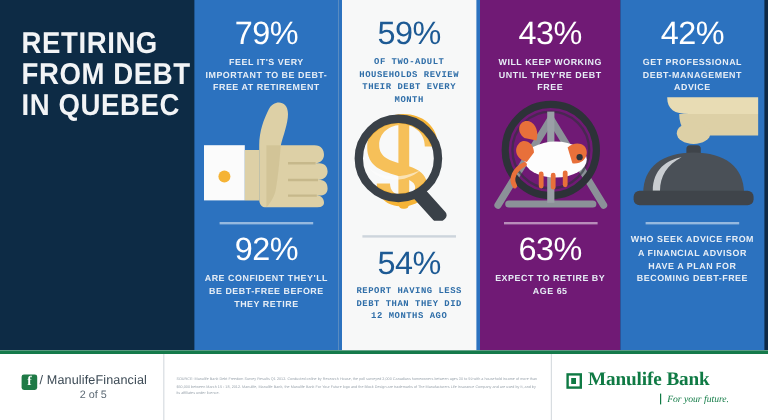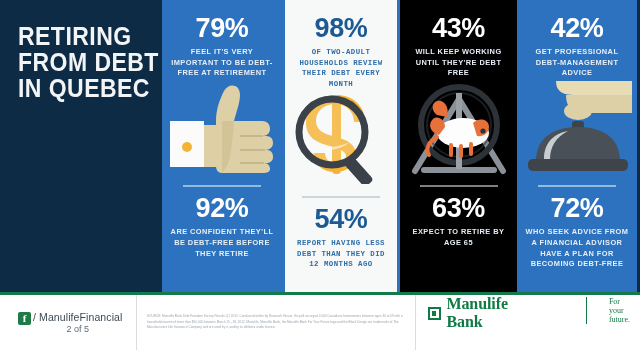--- a/index.html
+++ b/index.html
@@ -41,32 +41,32 @@
   .col{
     height:292px;
     box-sizing:border-box;
     display:flex;flex-direction:column;
     align-items:center;
     position:relative;
     overflow:hidden;
   }
   .col-1{flex:0 0 120px;background:#2c72bf;}
   .col-2{flex:0 0 118px;background:#f7f8f8;border-left:3px solid #2c72bf;border-right:3px solid #2c72bf;}
-  .col-3{flex:0 0 117px;background:#000000;}
+  .col-3{flex:0 0 117px;background:#701a75;}
   .col-4{flex:0 0 120px;background:#2c72bf;}
 
   .stat{
     width:100%;
     box-sizing:border-box;
     padding:0 7px;
     text-align:center;
   }
   .stat-top{padding-top:15px;}
   .pct{
-    font-size:27px;font-weight:bold;line-height:1;
+    font-size:27px;font-weight:normal;line-height:1;
     letter-spacing:-0.4px;
     margin-bottom:5px;
   }
   .cap{
     font-size:7.4px;font-weight:bold;
     line-height:1.45;
     letter-spacing:0.45px;
   }
   .on-blue .pct{color:#ffffff;}
   .on-blue .cap{color:#e7eef6;}
@@ -123,44 +123,44 @@
     border-left:1px solid #d8dde1;
     align-self:stretch;
     display:flex;align-items:center;
   }
   .source-text{
     font-size:3.1px;line-height:1.85;color:#9aa4ad;
     letter-spacing:0.02px;
   }
   .brand-block{
     flex:0 0 158px;
-    display:flex;align-items:flex-start;
+    display:flex;flex-direction:column;align-items:flex-start;
     padding-left:12px;
     border-left:1px solid #d8dde1;
     align-self:stretch;justify-content:center;
   }
   .brand-row{display:flex;align-items:center;}
   .brand-mark{
     width:13px;height:13px;border:2px solid #0f7a44;
     box-sizing:border-box;position:relative;flex:0 0 13px;
   }
   .brand-mark:before{
     content:"";position:absolute;left:2px;top:2px;
     width:4px;height:5px;background:#0f7a44;
   }
   .brand-name{
     font-family:"Liberation Serif", serif;
     font-size:16px;font-weight:bold;color:#0f7a44;
     margin-left:5px;letter-spacing:-0.1px;
   }
   .brand-tag{
     font-family:"Liberation Serif", serif;
-    font-size:8px;color:#0f7a44;
+    font-size:8px;color:#0f7a44;font-style:italic;
     margin-top:2px;margin-left:78px;
-    border-left:1px solid #0f7a44;padding-left:22px;
+    border-left:1px solid #0f7a44;padding-left:5px;
   }
   svg{display:block;}
 </style>
 </head>
 <body>
 
 <div class="infographic">
 
   <div class="board">
 
@@ -192,21 +192,21 @@
       </div>
       <div class="stat stat-bottom">
         <div class="sep-line"></div>
         <div class="pct">92%</div>
         <div class="cap">ARE CONFIDENT THEY'LL BE DEBT-FREE BEFORE THEY RETIRE</div>
       </div>
     </div>
 
     <div class="col col-2 on-white">
       <div class="stat stat-top">
-        <div class="pct">98%</div>
+        <div class="pct">59%</div>
         <div class="cap">OF TWO-ADULT HOUSEHOLDS REVIEW THEIR DEBT EVERY MONTH</div>
       </div>
       <div class="icon-wrap">
         <svg width="98" height="92" viewBox="0 0 98 92" aria-hidden="true">
           <g fill="#f5b335">
             <rect x="40" y="8" width="9" height="74" rx="4"></rect>
             <path d="M62 30 C62 18 52 12 44 12 C32 12 24 19 24 29 C24 39 33 42 44 45
                      C55 48 64 52 64 63 C64 74 54 80 43 80 C31 80 22 73 22 61
                      L33 61 C33 67 37 71 44 71 C50 71 54 68 54 64 C54 59 47 57 38 54
                      C27 51 14 47 14 31 C14 16 27 3 44 3 C60 3 73 13 73 30 Z"></path>
@@ -263,21 +263,20 @@
           <path d="M44 16 L110 16 L110 34 L62 34 C50 34 44 28 44 16 Z" fill="#ddd0a6"></path>
           <ellipse cx="56" cy="32" rx="14" ry="9" fill="#ddd0a6"></ellipse>
           <rect x="50" y="42" width="12" height="10" rx="3" fill="#3f444a"></rect>
           <path d="M14 82 C14 60 30 48 56 48 C82 48 98 60 98 82 Z" fill="#4a5057"></path>
           <path d="M22 80 C22 62 34 54 46 52 C34 58 28 68 28 80 Z" fill="#dfe3e6" opacity="0.85"></path>
           <rect x="6" y="80" width="100" height="12" rx="5" fill="#3f444a"></rect>
         </svg>
       </div>
       <div class="stat stat-bottom">
         <div class="sep-line"></div>
-        <div class="pct">72%</div>
         <div class="cap">WHO SEEK ADVICE FROM A FINANCIAL ADVISOR HAVE A PLAN FOR BECOMING DEBT-FREE</div>
       </div>
     </div>
 
   </div>
 
   <div class="footer">
 
     <div class="fb-block">
       <div class="fb-icon">f</div>

